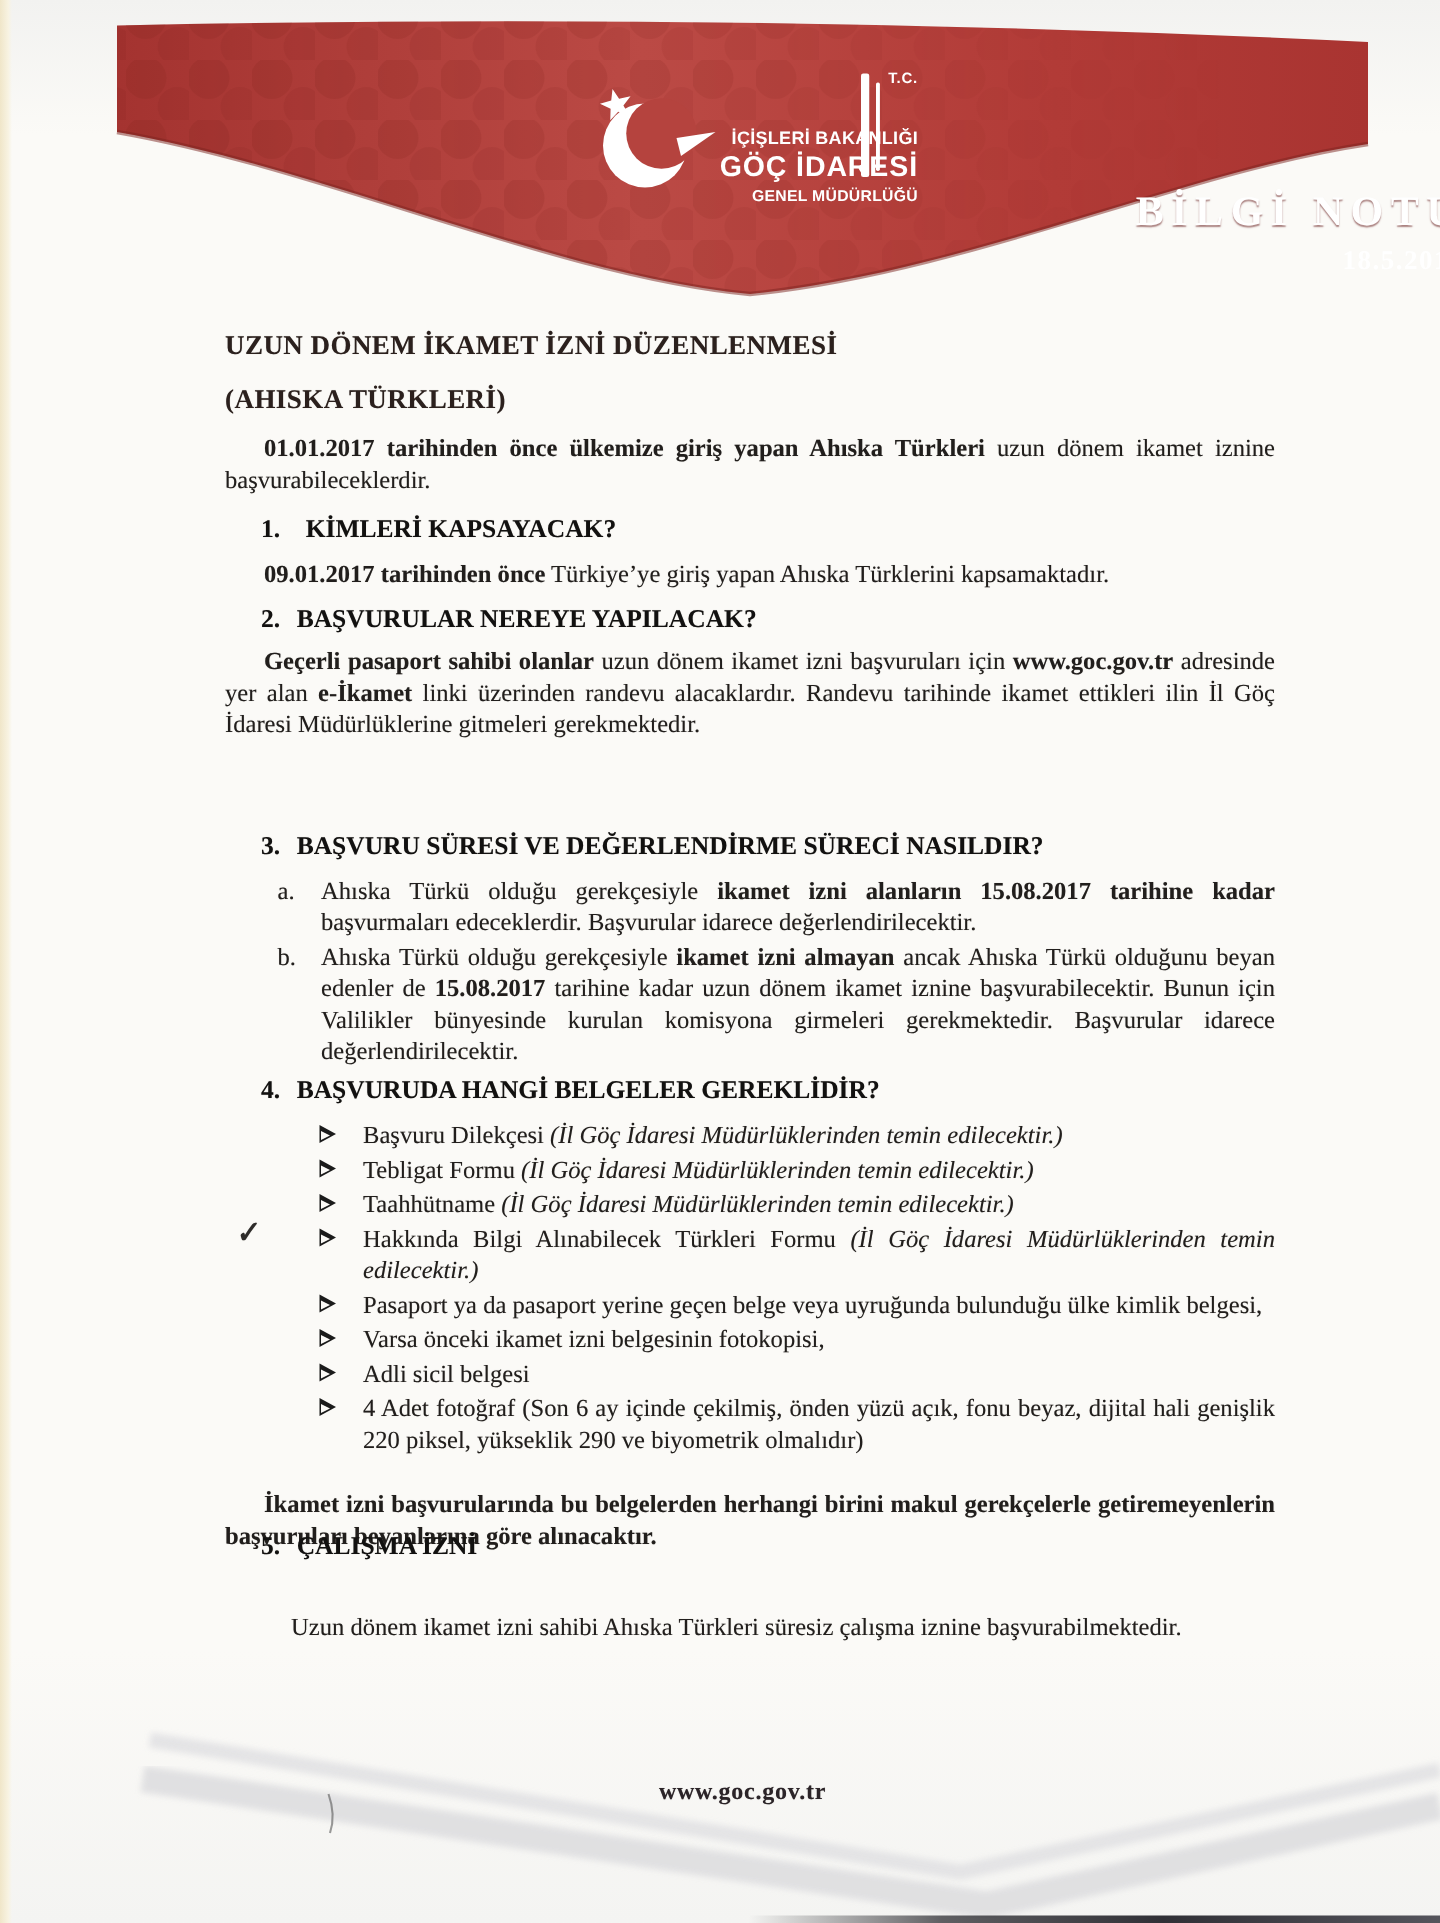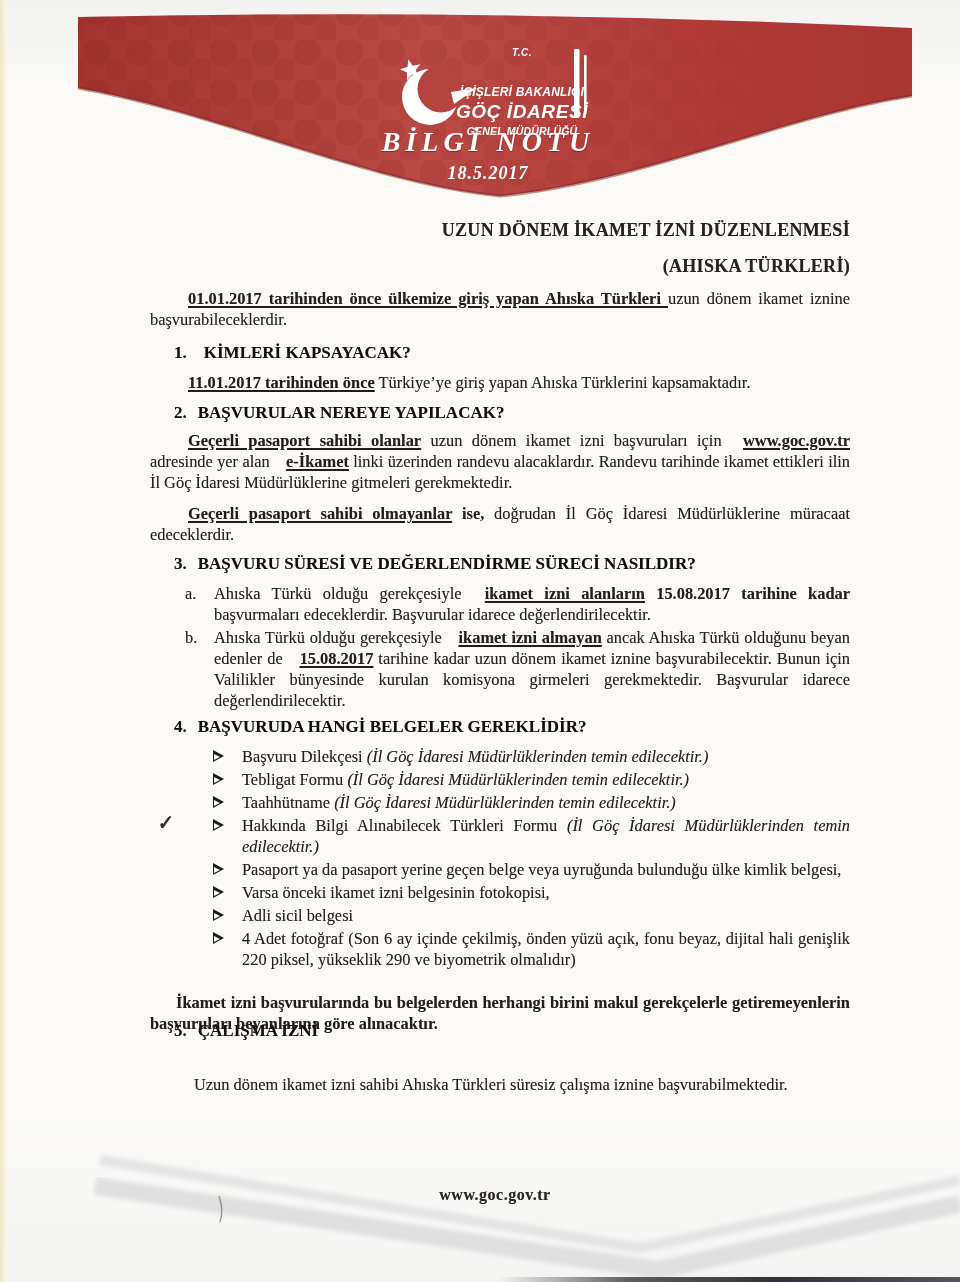--- a/index.html
+++ b/index.html
@@ -7,37 +7,37 @@
   .page{position:relative;width:960px;height:1282px;margin:0 auto;overflow:hidden;
         background:
           linear-gradient(180deg,#f2f2f0 0px,#fbfaf7 90px,#fbfaf7 1100px,#f4f4f2 1282px);
         color:#211e1c;}
   .paper-edge{position:absolute;left:0;top:0;bottom:0;width:8px;
         background:linear-gradient(to right,#f0e6c9,#f8f3e2 70%,rgba(248,243,226,0));}
   .desk-edge{position:absolute;bottom:0;left:52%;right:0;height:5px;
         background:linear-gradient(to right,rgba(45,45,50,0),rgba(45,45,50,.75) 28%,#303036 60%,#55555c);}
   
   .banner-svg{position:absolute;left:0;top:0;}
-  .hdr-text{position:absolute;color:#fff;text-align:center;font-family:"Liberation Sans","DejaVu Sans",sans-serif;font-weight:bold;line-height:1.15;font-style:italic;}
+  .hdr-text{position:absolute;color:#fff;text-align:right;font-family:"Liberation Sans","DejaVu Sans",sans-serif;font-weight:bold;line-height:1.15;}
   .org-block{left:432px;top:47px;width:180px;}
   .org-tc{font-size:10px;letter-spacing:.5px;margin-bottom:3px;}
   .org-ministry{font-size:12px;letter-spacing:.2px;margin-bottom:2px;margin-top:27px;}
   .org-name{font-size:19px;letter-spacing:.6px;margin-bottom:2px;}
   .org-sub{font-size:10.5px;letter-spacing:.2px;}
   .bilgi-notu{left:0;top:126px;width:976px;font-family:"Liberation Serif","DejaVu Serif",serif;
         font-size:28px;letter-spacing:5px;text-shadow:0 1px 1px rgba(90,10,10,.5);}
   .hdr-date{left:0;top:163px;width:976px;font-family:"Liberation Serif","DejaVu Serif",serif;
         font-weight:bold;font-size:18px;letter-spacing:1px;}
   
   .doc{position:absolute;left:150px;top:0;width:700px;height:1282px;
        font-size:16.4px;line-height:21px;text-shadow:0 0 .5px rgba(45,40,35,.4);}
   .doc .blk{position:absolute;left:0;right:0;}
-  .title-line{text-align:right;font-weight:bold;font-size:18px;color:#2b201d;letter-spacing:.3px;}
+  .title-line{text-align:left;font-weight:bold;font-size:18px;color:#2b201d;letter-spacing:.3px;}
   .para{text-align:justify;text-indent:26px;}
-  .bu{font-weight:bold;text-decoration:underline;text-decoration-thickness:1.8px;text-underline-offset:2px;margin-left:12px;}
+  .bu{font-weight:bold;text-decoration-thickness:1.8px;text-underline-offset:2px;}
   .b{font-weight:bold;}
   .sec-h{font-weight:bold;font-size:17px;color:#121110;left:24px !important;}
   .sec-num{margin-right:11px;}
   .sec-num.wide{margin-right:17px;}
   .abitem{display:flex;}
   .ablabel{flex:none;width:29px;}
   .abtext{flex:1;text-align:justify;}
   .blist{left:35px !important;}
   .li{position:relative;display:flex;margin:2px 0;padding-left:28px;}
   .li-marker{flex:none;width:29px;padding-top:4px;}
@@ -113,27 +113,26 @@
 
   <div class="doc">
 
     <div class="blk title-line" style="top:220px">UZUN DÖNEM İKAMET İZNİ DÜZENLENMESİ</div>
     <div class="blk title-line" style="top:256px">(AHISKA TÜRKLERİ)</div>
 
     <div class="blk para" style="top:288px"><span class="bu">01.01.2017 tarihinden önce ülkemize giriş yapan Ahıska Türkleri </span><span>uzun dönem ikamet iznine başvurabileceklerdir.</span></div>
 
     <div class="blk sec-h" style="top:342px"><span class="sec-num wide">1.</span><span>KİMLERİ KAPSAYACAK?</span></div>
 
-    <div class="blk para" style="top:372px"><span class="bu">11.01.2017 tarihinden önce</span><span> Türkiye’ye giriş yapan Ahıska Türklerini kapsamaktadır.</span></div>
+    <div class="blk para" style="top:372px"><span class="bu">09.01.2017 tarihinden önce</span><span> Türkiye’ye giriş yapan Ahıska Türklerini kapsamaktadır.</span></div>
 
     <div class="blk sec-h" style="top:402px"><span class="sec-num">2.</span><span>BAŞVURULAR NEREYE YAPILACAK?</span></div>
 
     <div class="blk para" style="top:430px"><span class="bu">Geçerli pasaport sahibi olanlar</span><span> uzun dönem ikamet izni başvuruları için </span><span class="bu">www.goc.gov.tr</span><span> adresinde yer alan </span><span class="bu">e-İkamet</span><span> linki üzerinden randevu alacaklardır. Randevu tarihinde ikamet ettikleri ilin İl Göç İdaresi Müdürlüklerine gitmeleri gerekmektedir.</span></div>
 
-    <div class="blk para" style="top:503px"><span class="bu">Geçerli pasaport sahibi olmayanlar</span><span class="b"> ise,</span><span> doğrudan İl Göç İdaresi Müdürlüklerine müracaat edeceklerdir.</span></div>
 
     <div class="blk sec-h" style="top:553px"><span class="sec-num">3.</span><span>BAŞVURU SÜRESİ VE DEĞERLENDİRME SÜRECİ NASILDIR?</span></div>
 
     <div class="blk abitem" style="top:583px;left:35px">
       <span class="ablabel">a.</span>
       <span class="abtext"><span>Ahıska Türkü olduğu gerekçesiyle </span><span class="bu">ikamet izni alanların</span><span class="b"> 15.08.2017 tarihine kadar</span><span> başvurmaları edeceklerdir. Başvurular idarece değerlendirilecektir.</span></span>
     </div>
 
     <div class="blk abitem" style="top:627px;left:35px">
       <span class="ablabel">b.</span>

